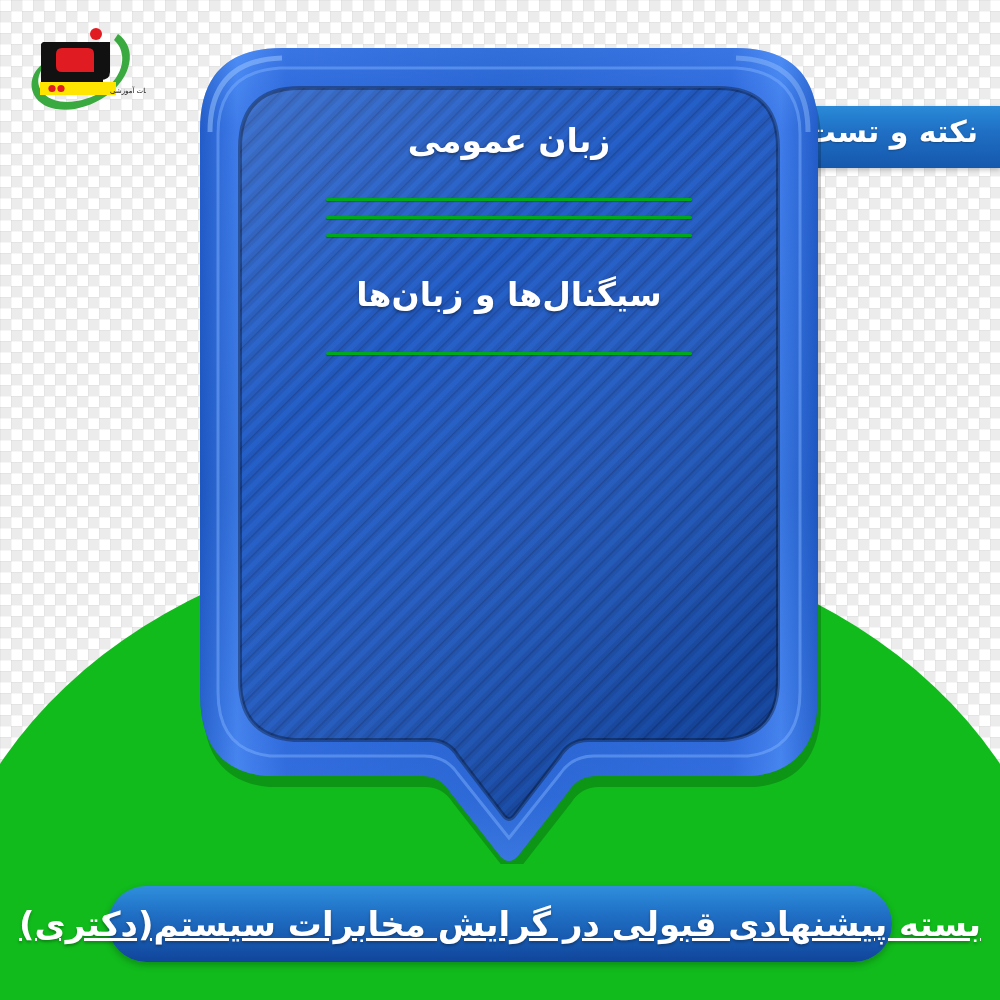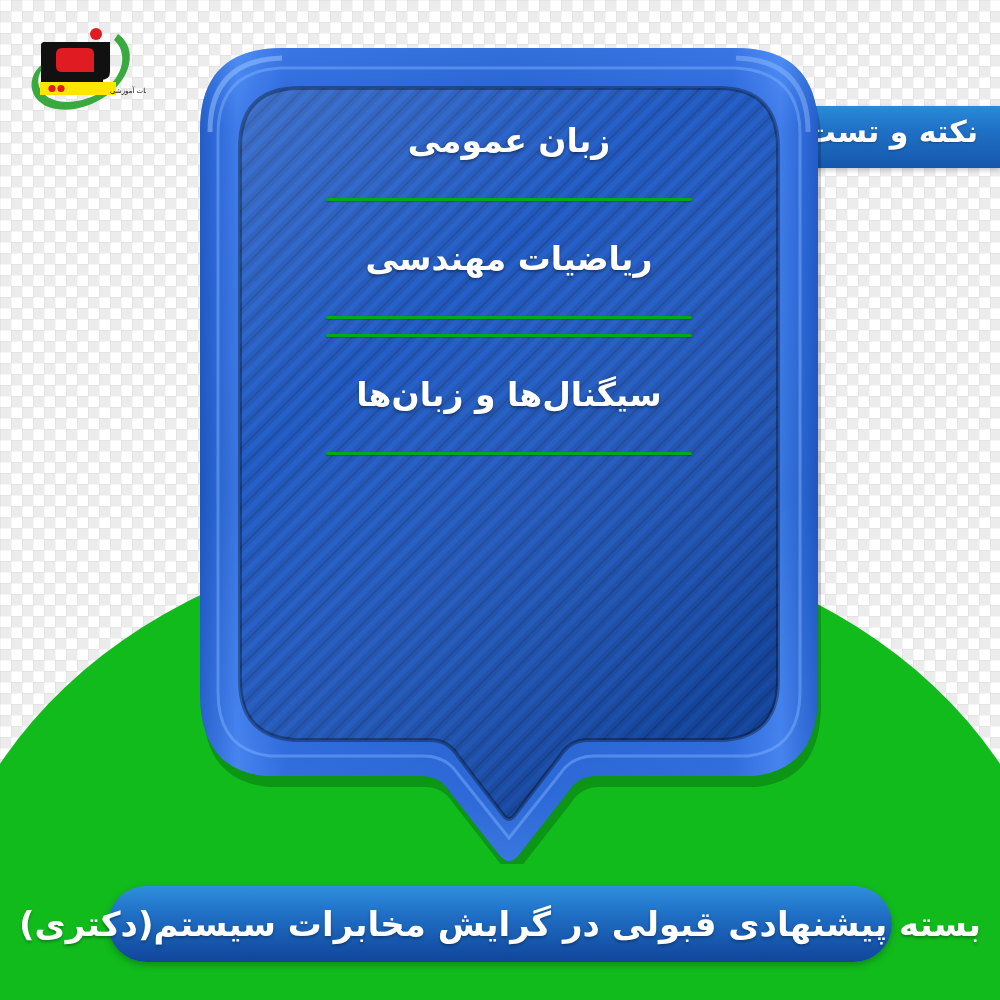--- a/index.html
+++ b/index.html
@@ -151,20 +151,21 @@
     border-radius: 40px;
     background: linear-gradient(to bottom, #2f8fdd 0%, #1f6fc4 38%, #10459b 100%);
     box-shadow: 0 3px 7px rgba(0,0,0,0.25);
   }
   #caption .caption-text {
     color: #ffffff;
     font-size: 34px;
     font-weight: bold;
     white-space: nowrap;
     text-shadow: 0 2px 3px rgba(0,0,0,0.3);
+    text-decoration: underline;
   }
 </style>
 </head>
 <body>
 
 <div id="stage">
 
   <div id="bg-weave"></div>
 
   <div id="green-ellipse"></div>
@@ -271,23 +272,20 @@
                L262 712 Q252 696 234 696 L98 696 Q44 692 44 636 V104 Q44 44 104 44 Z" fill="none" stroke="rgba(0,0,0,0.32)" stroke-width="4"></path>
     </svg>
 
     <div id="bubble-content">
 
       <div class="list-row">
         <span class="list-label">زبان عمومی</span>
       </div>
       <div class="divider"></div>
 
-      <div class="list-row">
-        <span class="list-label">ریاضیات مهندسی</span>
-      </div>
       <div class="divider"></div>
 
       <div class="divider"></div>
 
       <div class="list-row">
         <span class="list-label">سیگنال‌ها و زبان‌ها</span>
       </div>
       <div class="divider"></div>
 
     </div>

